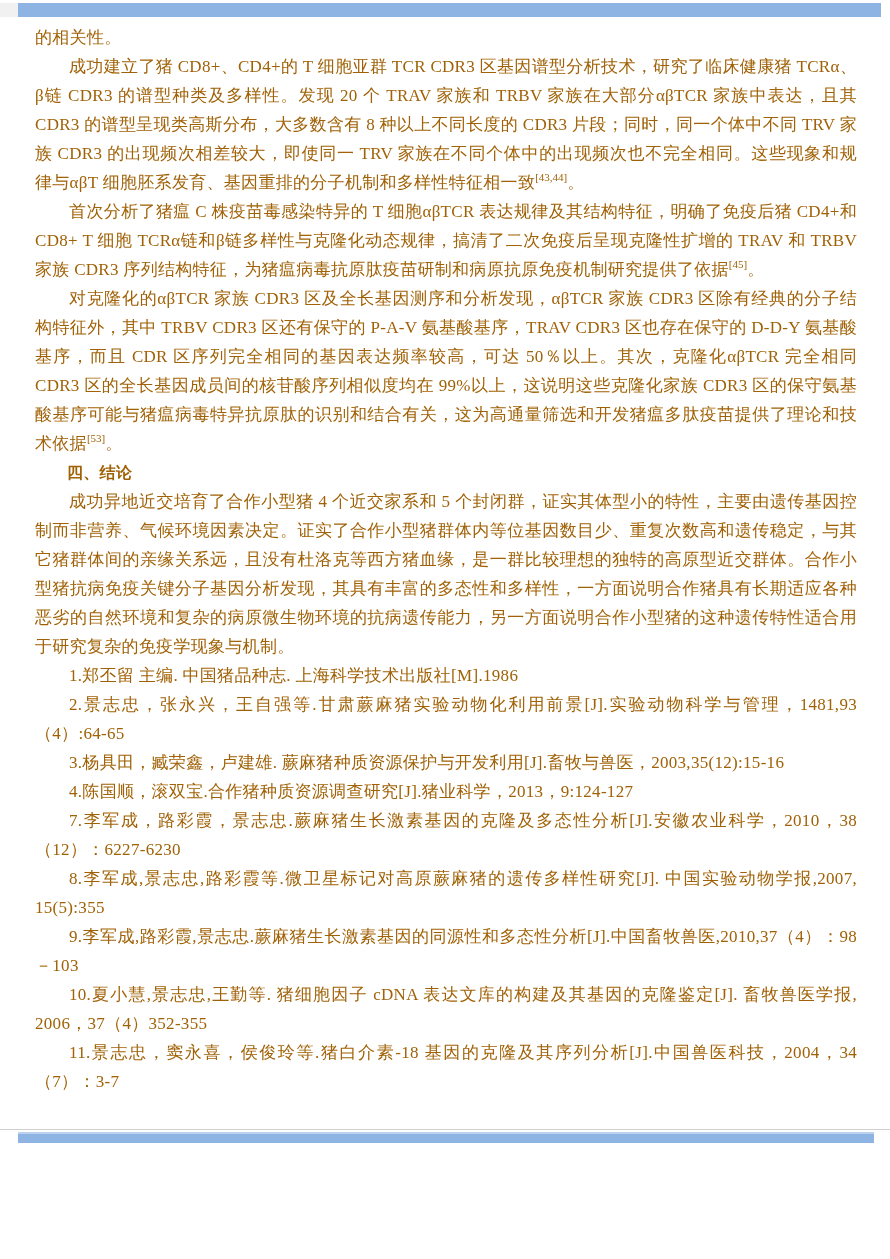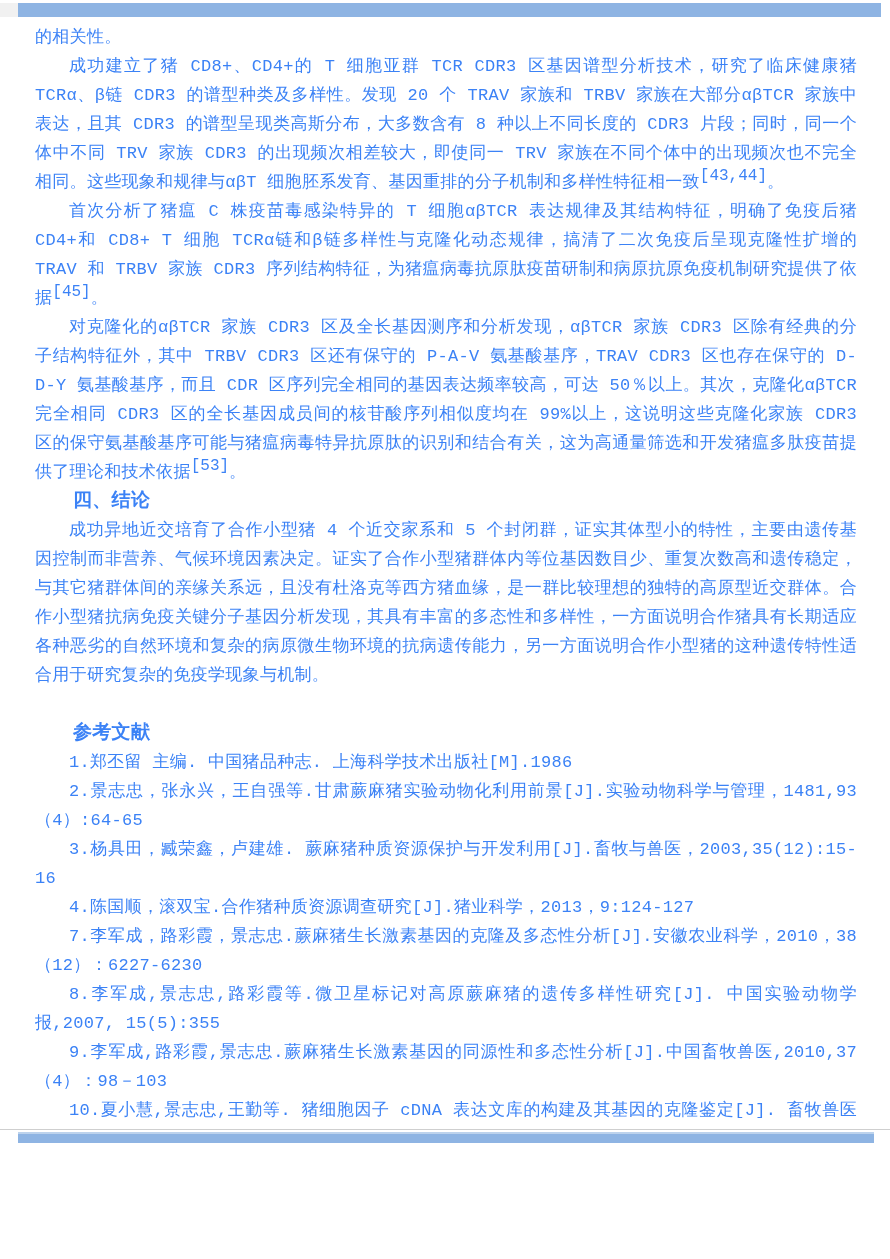--- a/index.html
+++ b/index.html
@@ -3,22 +3,22 @@
 <meta charset="utf-8">
 <style>
   * { margin: 0; padding: 0; box-sizing: border-box; }
   html, body { background: #ffffff; }
   .page {
     position: relative;
     width: 890px;
     height: 1146px;
     background: #ffffff;
     overflow: hidden;
-    font-family: Liberation Mono, monospace;
-    color: #3b82f6;
+    font-family: Liberation Serif, serif;
+    color: #a16207;
   }
   .top-corner {
     position: absolute;
     left: 0; top: 3px;
     width: 18px; height: 14px;
     background: #f1f1f1;
   }
   .top-bar {
     position: absolute;
     left: 18px; right: 9px; top: 3px;
@@ -33,26 +33,26 @@
     font-size: 17px;
     line-height: 29px;
     text-align: justify;
     letter-spacing: 0.3px;
   }
   .content p { text-indent: 2em; }
   .content p.no-indent { text-indent: 0; }
   .heading {
     font-weight: bold;
     text-indent: 2em;
-    font-size: 19px;
+    font-size: 16px;
     line-height: 29px;
   }
   .refs-heading { margin-top: 29px; }
   sup {
-    font-size: 16px;
+    font-size: 11px;
     line-height: 0;
     vertical-align: super;
     letter-spacing: 0;
   }
   .bottom-line {
     position: absolute;
     left: 0; right: 0; bottom: 16px;
     height: 1px;
     background: #cfcfcf;
   }
@@ -79,21 +79,20 @@
     <p><span>成功建立了猪 CD8+、CD4+的 T 细胞亚群 TCR CDR3 区基因谱型分析技术，研究了临床健康猪 TCRα、β链 CDR3 的谱型种类及多样性。发现 20 个 TRAV 家族和 TRBV 家族在大部分αβTCR 家族中表达，且其 CDR3 的谱型呈现类高斯分布，大多数含有 8 种以上不同长度的 CDR3 片段；同时，同一个体中不同 TRV 家族 CDR3 的出现频次相差较大，即使同一 TRV 家族在不同个体中的出现频次也不完全相同。这些现象和规律与αβT 细胞胚系发育、基因重排的分子机制和多样性特征相一致</span><sup>[43,44]</sup><span>。</span></p>
 
     <p><span>首次分析了猪瘟 C 株疫苗毒感染特异的 T 细胞αβTCR 表达规律及其结构特征，明确了免疫后猪 CD4+和 CD8+ T 细胞 TCRα链和β链多样性与克隆化动态规律，搞清了二次免疫后呈现克隆性扩增的 TRAV 和 TRBV 家族 CDR3 序列结构特征，为猪瘟病毒抗原肽疫苗研制和病原抗原免疫机制研究提供了依据</span><sup>[45]</sup><span>。</span></p>
 
     <p><span>对克隆化的αβTCR 家族 CDR3 区及全长基因测序和分析发现，αβTCR 家族 CDR3 区除有经典的分子结构特征外，其中 TRBV CDR3 区还有保守的 P-A-V 氨基酸基序，TRAV CDR3 区也存在保守的 D-D-Y 氨基酸基序，而且 CDR 区序列完全相同的基因表达频率较高，可达 50％以上。其次，克隆化αβTCR 完全相同 CDR3 区的全长基因成员间的核苷酸序列相似度均在 99%以上，这说明这些克隆化家族 CDR3 区的保守氨基酸基序可能与猪瘟病毒特异抗原肽的识别和结合有关，这为高通量筛选和开发猪瘟多肽疫苗提供了理论和技术依据</span><sup>[53]</sup><span>。</span></p>
 
     <h3 class="heading">四、结论</h3>
 
     <p>成功异地近交培育了合作小型猪 4 个近交家系和 5 个封闭群，证实其体型小的特性，主要由遗传基因控制而非营养、气候环境因素决定。证实了合作小型猪群体内等位基因数目少、重复次数高和遗传稳定，与其它猪群体间的亲缘关系远，且没有杜洛克等西方猪血缘，是一群比较理想的独特的高原型近交群体。合作小型猪抗病免疫关键分子基因分析发现，其具有丰富的多态性和多样性，一方面说明合作猪具有长期适应各种恶劣的自然环境和复杂的病原微生物环境的抗病遗传能力，另一方面说明合作小型猪的这种遗传特性适合用于研究复杂的免疫学现象与机制。</p>
 
-    <h3 class="heading refs-heading">参考文献</h3>
 
     <div>
       <p>1.郑丕留 主编. 中国猪品种志. 上海科学技术出版社[M].1986</p>
       <p>2.景志忠，张永兴，王自强等.甘肃蕨麻猪实验动物化利用前景[J].实验动物科学与管理，1481,93（4）:64-65</p>
       <p>3.杨具田，臧荣鑫，卢建雄. 蕨麻猪种质资源保护与开发利用[J].畜牧与兽医，2003,35(12):15-16</p>
       <p>4.陈国顺，滚双宝.合作猪种质资源调查研究[J].猪业科学，2013，9:124-127</p>
       <p>7.李军成，路彩霞，景志忠.蕨麻猪生长激素基因的克隆及多态性分析[J].安徽农业科学，2010，38（12）：6227-6230</p>
       <p>8.李军成,景志忠,路彩霞等.微卫星标记对高原蕨麻猪的遗传多样性研究[J]. 中国实验动物学报,2007, 15(5):355</p>
       <p>9.李军成,路彩霞,景志忠.蕨麻猪生长激素基因的同源性和多态性分析[J].中国畜牧兽医,2010,37（4）：98－103</p>
       <p>10.夏小慧,景志忠,王勤等. 猪细胞因子 cDNA 表达文库的构建及其基因的克隆鉴定[J]. 畜牧兽医学报, 2006，37（4）352-355</p>

